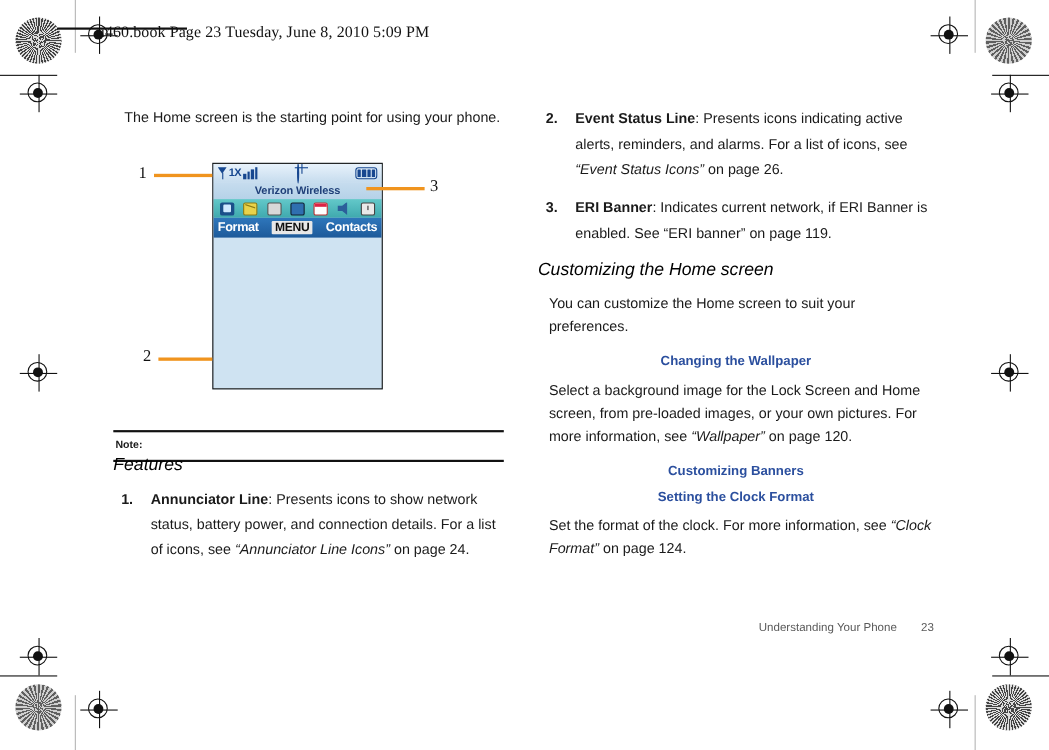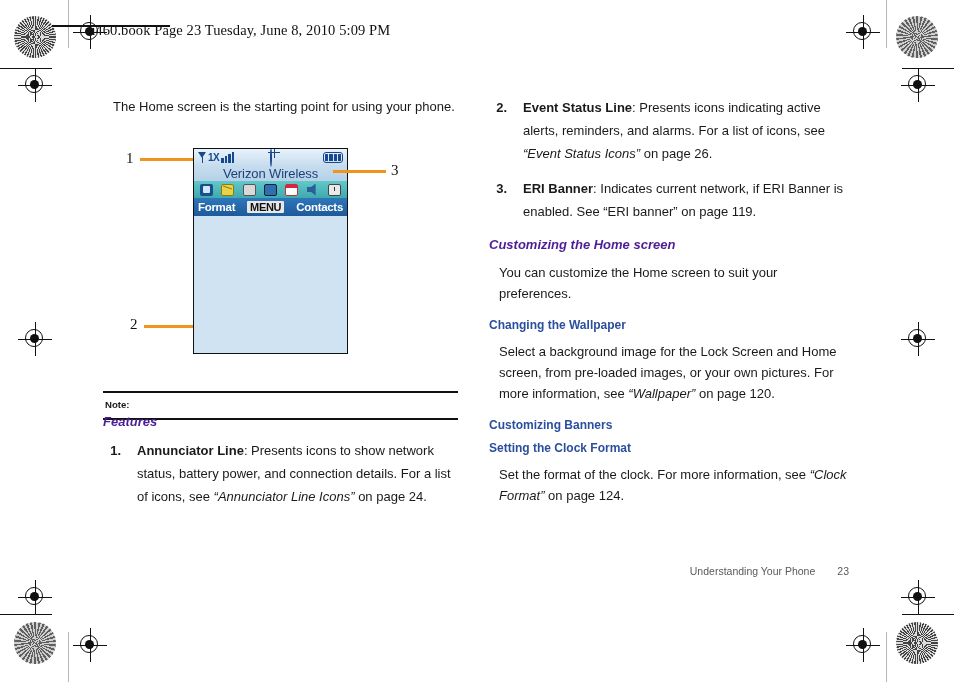--- a/index.html
+++ b/index.html
@@ -93,31 +93,32 @@
   .col-right { left: 489px; width: 360px; }
 
   h1.section-title {
     font-size: 15.5px;
     font-weight: bold;
     color: #2b4f9e;
     margin: 0 0 12px 0;
     letter-spacing: -0.2px;
   }
   h2.sub-italic {
-    font-size: 13px;
-    font-weight: bold;
+    font-size: 16px;
+    font-weight: normal;
     font-style: italic;
-    color: #4c1d95;
+    color: #000000;
     margin: 0 0 10px 0;
   }
   h3.sub-blue {
     font-size: 12px;
     font-weight: bold;
     color: #2b4f9e;
     margin: 0 0 9px 0;
+    text-align: center;
   }
   p.body {
     font-size: 13px;
     line-height: 21px;
     margin: 0 0 14px 0;
     color: #1a1a1a;
   }
   p.body.indent { margin-left: 10px; }
 
   
@@ -239,22 +240,22 @@
     display: flex; align-items: center;
     padding: 1.2px;
     gap: 1px;
   }
   .ico-batt i { display: block; flex: 1; height: 100%; background: #17478f; border-radius: 0.5px; }
 
   .phone-banner {
     height: 15px;
     background: linear-gradient(#c6dcee, #b5d2e8);
     text-align: center;
-    font-size: 13px;
-    font-weight: normal;
+    font-size: 10px;
+    font-weight: bold;
     color: #1f3f78;
     line-height: 15px;
     letter-spacing: -0.1px;
   }
 
   .phone-wall {
     position: relative;
     height: 137px;
     overflow: hidden;
     background:

